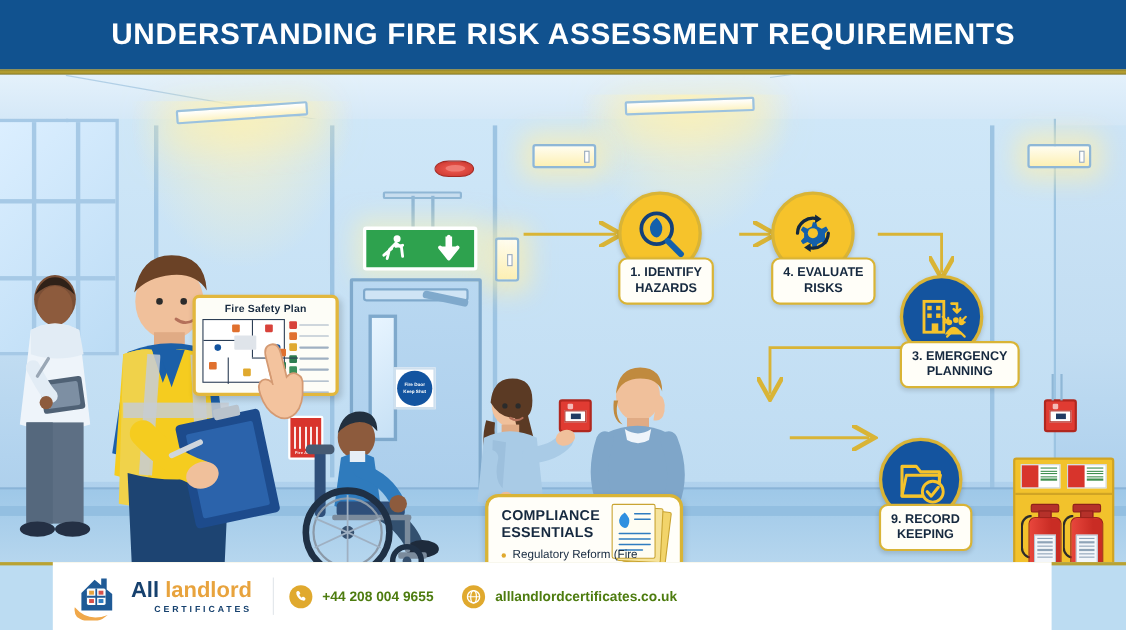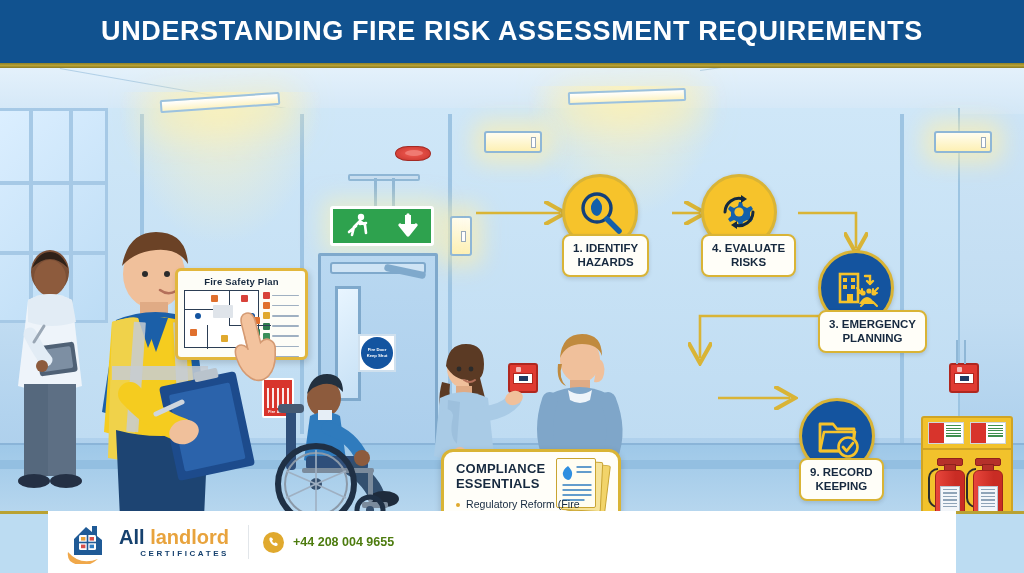--- a/index.html
+++ b/index.html
@@ -768,16 +768,26 @@
 
     <div class="contact">
       <span class="c-icon">
         <svg width="12" height="12" viewBox="0 0 12 12">
             <path d="M2 1.6 q1.6 -.6 2.2 .4 l.7 1.3 q.3 .6 -.3 1 l-.6 .4 q.6 1.6 2.3 2.6 l.5 -.6 q.4 -.5 1 -.2 l1.3 .7 q1 .6 .4 2 q-.5 1 -2 .8 Q3.6 9.3 1.6 4.6 Q.9 2.4 2 1.6z" fill="#fff"></path>
           </svg>
       </span>
       <span class="c-text">+44 208 004 9655</span>
     </div>
 
+    <div class="contact">
+      <span class="c-icon">
+        <svg width="13" height="13" viewBox="0 0 13 13">
+          <circle cx="6.5" cy="6.5" r="5.6" fill="none" stroke="#fff" stroke-width="1.3"></circle>
+          <ellipse cx="6.5" cy="6.5" rx="2.6" ry="5.6" fill="none" stroke="#fff" stroke-width="1.1"></ellipse>
+          <line x1="1" y1="6.5" x2="12" y2="6.5" stroke="#fff" stroke-width="1.1"></line>
+        </svg>
+      </span>
+      <span class="c-text">alllandlordcertificates.co.uk</span>
+    </div>
 
   </div>
 
 </div>
 
 </body></html>

